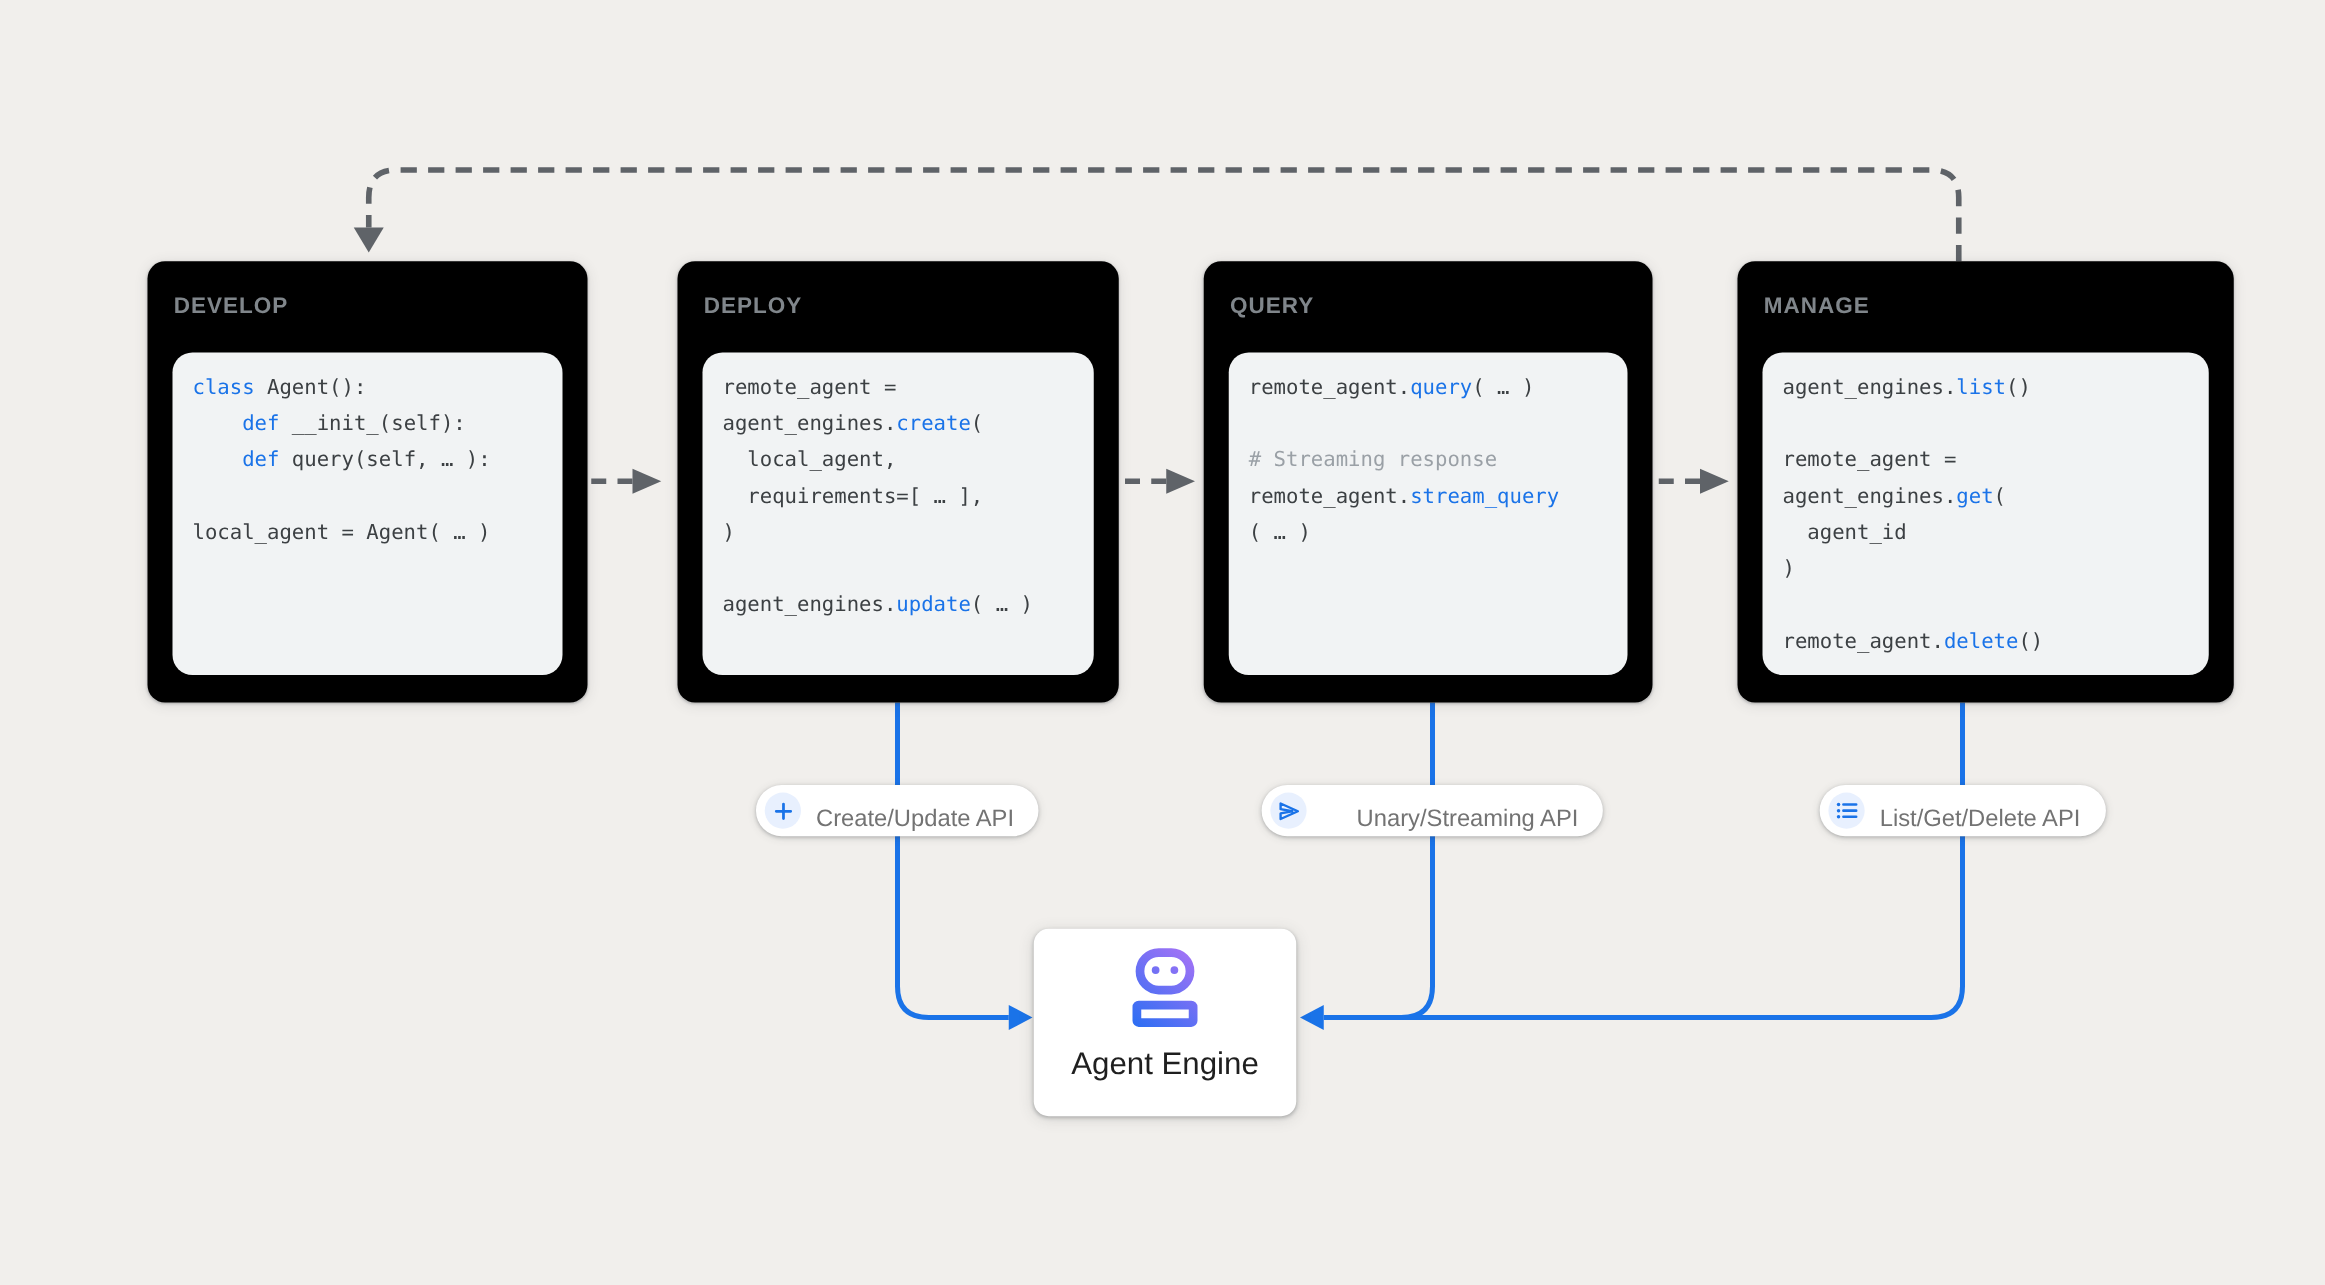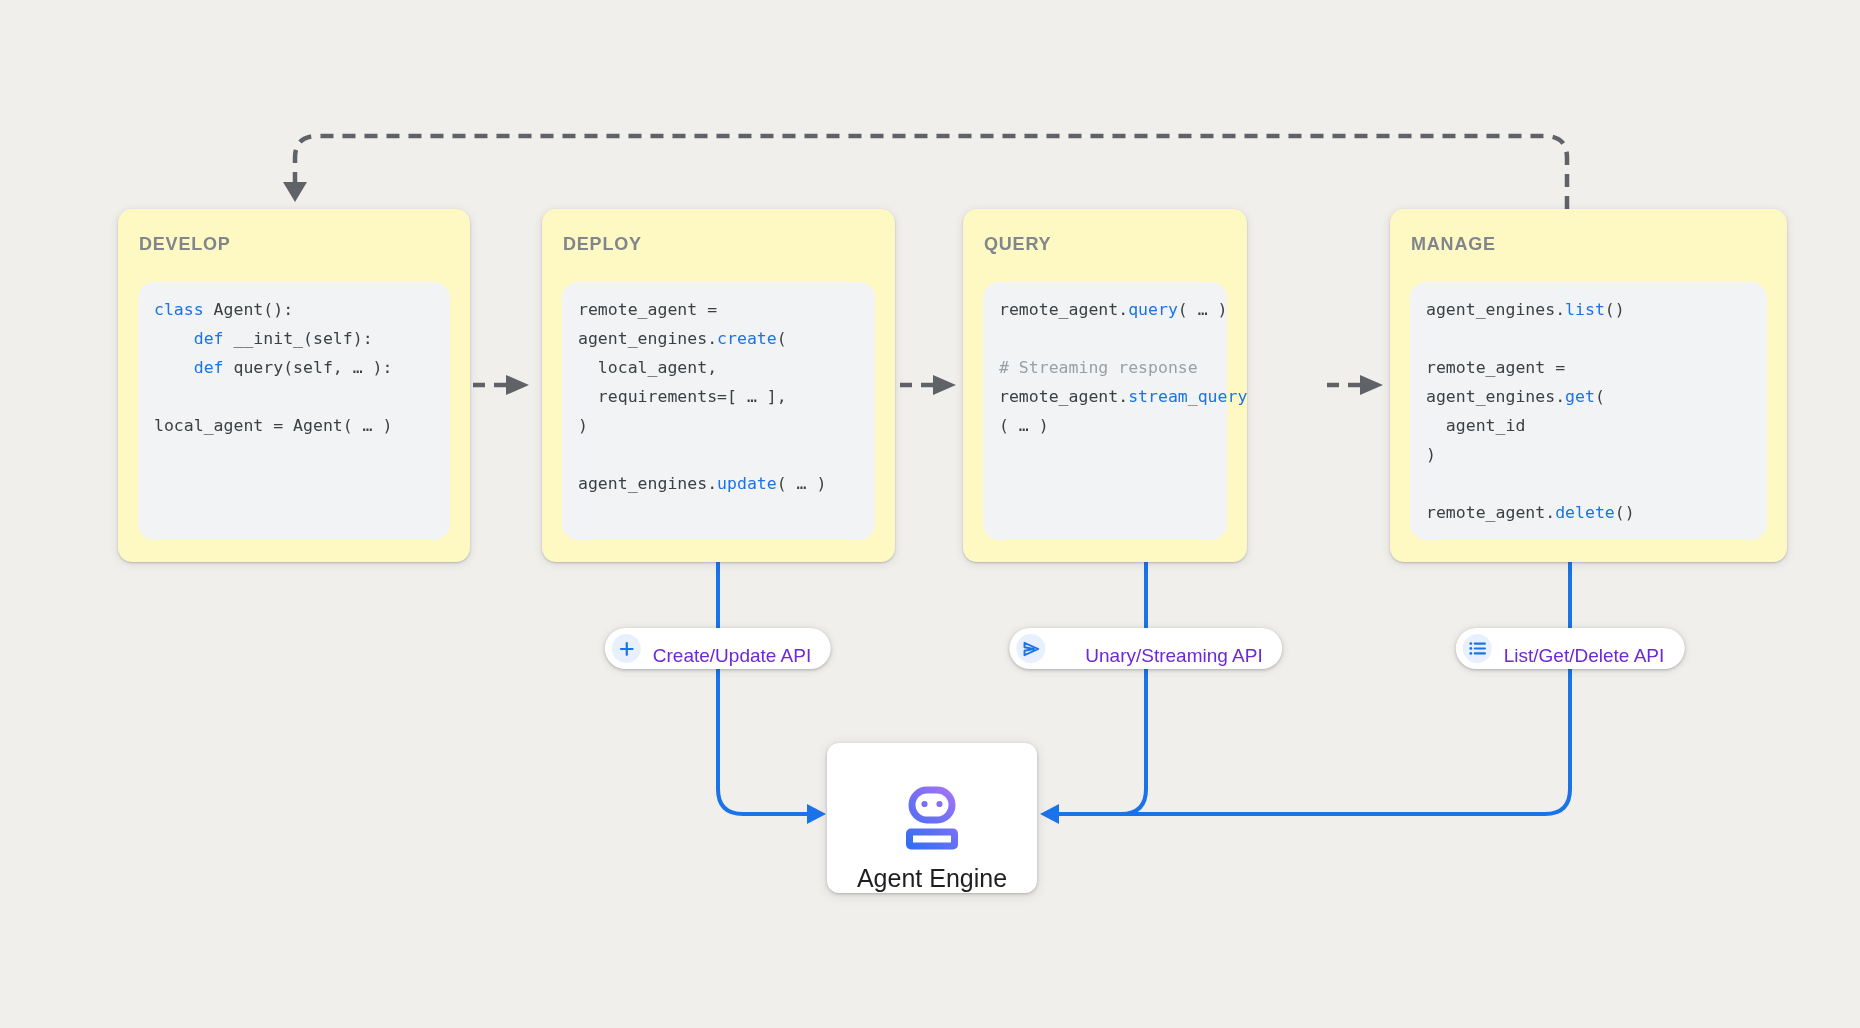--- a/index.html
+++ b/index.html
@@ -9,26 +9,26 @@
     background:#f1efec; overflow:hidden;
     font-family:"Liberation Sans", sans-serif;
   }
 
   
   svg.wires { position:absolute; left:0; top:0; z-index:1; }
 
   
   .card {
     position:absolute; top:209px; height:353px;
-    background:#fef9c3; border-radius:14px; z-index:2;
+    background:#000000; border-radius:14px; z-index:2;
     box-shadow:0 1px 2px rgba(60,64,67,.28), 0 2px 10px rgba(60,64,67,.13);
   }
   #card-develop { left:118px;  width:352px; }
   #card-deploy  { left:542px;  width:353px; }
-  #card-query   { left:963px;  width:284px; }
+  #card-query   { left:963px;  width:359px; }
   #card-manage  { left:1390px; width:397px; }
 
   .card-title {
     position:absolute; top:25px; left:21px;
     font-size:18px; font-weight:700; letter-spacing:.8px; color:#80868b;
   }
 
   .code-block {
     position:absolute; top:73px; left:20px; right:20px; bottom:22px;
     background:#f1f3f4; border-radius:16px; padding:13px 16px;
@@ -47,30 +47,29 @@
     transform:translateX(-50%);
     box-shadow:0 1px 3px rgba(60,64,67,.3), 0 1px 8px rgba(60,64,67,.14);
   }
   #badge-create { left:718px; }
   #badge-unary  { left:1146px;gap:40px; }
   #badge-list   { left:1570px; }
   .badge-icon {
     width:29px; height:29px; border-radius:50%; background:#e8f0fe;
     display:flex; align-items:center; justify-content:center; flex:0 0 auto;
   }
-  .badge-label { font-size:19px; color:#6d28d9; white-space:nowrap;margin-top:15px; }
+  .badge-label { font-size:19px; color:#737373; white-space:nowrap;margin-top:15px; }
 
   
   .engine {
     position:absolute; left:827px; top:743px; width:210px; height:150px;
     background:#ffffff; border-radius:12px; z-index:2;
     box-shadow:0 1px 3px rgba(60,64,67,.3), 0 2px 12px rgba(60,64,67,.15);
     display:flex; flex-direction:column; align-items:center; padding-top:15px;
     box-sizing:border-box;
-    justify-content:flex-end;
   }
   .engine-label { margin-top:10px; font-size:25px; font-weight:500; color:#1f1f1f; }
 </style>
 </head>
 <body>
 
 <div class="canvas">
 
   <svg class="wires" width="1860" height="1028" viewBox="0 0 1860 1028">
 

